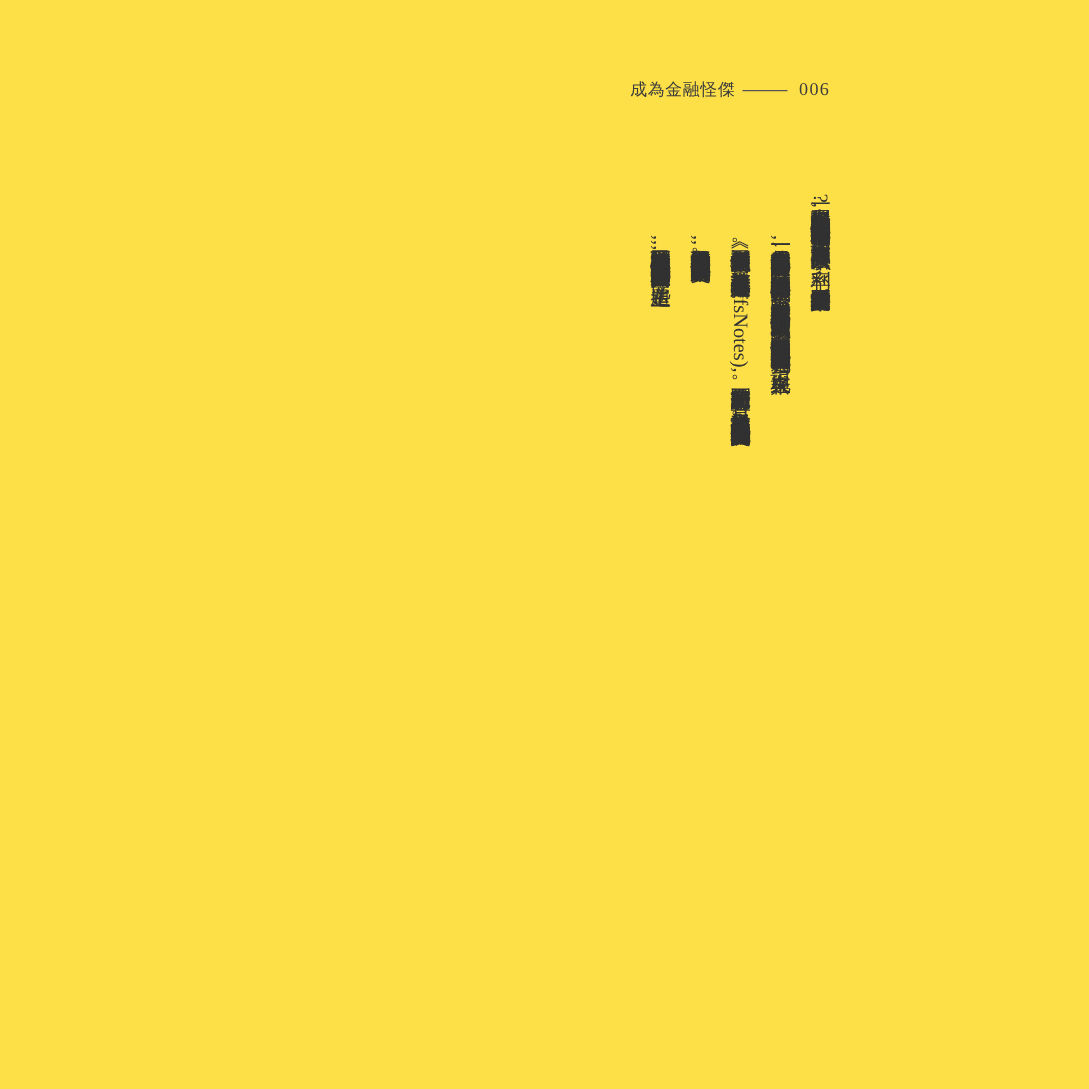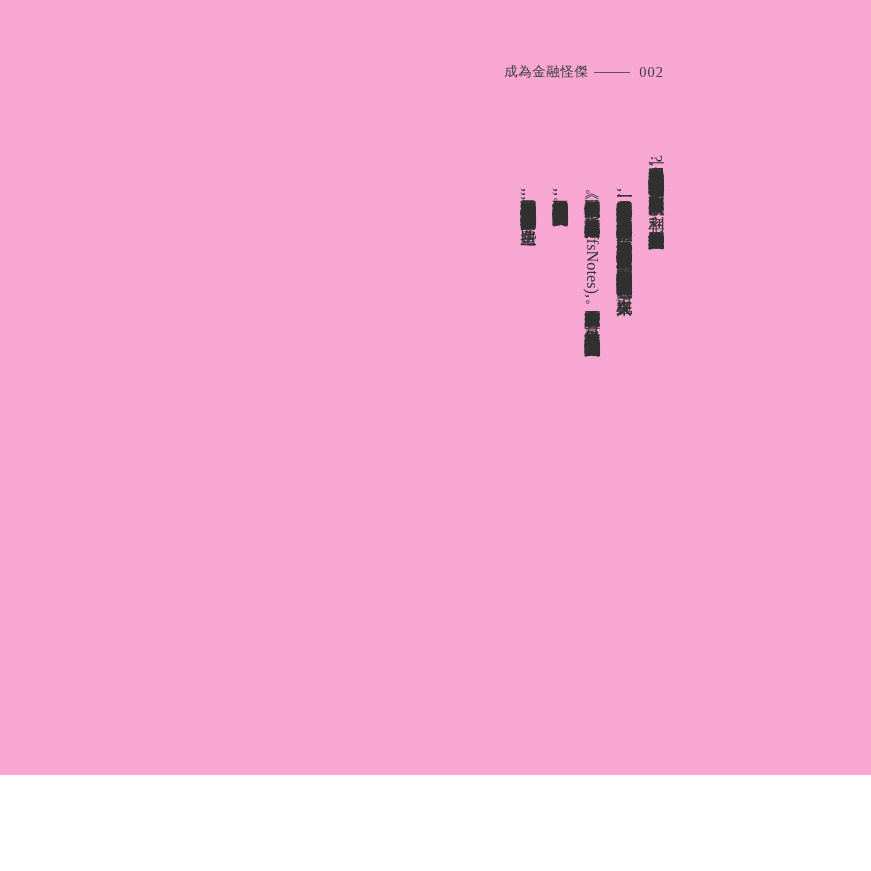--- a/index.html
+++ b/index.html
@@ -6,22 +6,22 @@
   html, body {
     width: 871px;
     height: 871px;
     background: #ffffff;
     font-family: "Liberation Serif", "DejaVu Serif", serif;
     overflow: hidden;
   }
   .page {
     position: relative;
     width: 871px;
-    height: 775px;
-    background: #f9a8d4;
+    height: 871px;
+    background: #fde047;
     text-decoration: underline;
   }
   
   .running-header {
     position: absolute;
     top: 63px;
     right: 207px;
     display: flex;
     align-items: center;
     color: #3d3d3d;
@@ -68,21 +68,21 @@
   }
 </style>
 </head>
 <body>
 
 <div class="page">
 
   <div class="running-header">
     <span class="book-title">成為金融怪傑</span>
     <span class="rule"></span>
-    <span class="page-number">002</span>
+    <span class="page-number">006</span>
   </div>
 
   <div class="body-text">
     <p class="continuation">場交易者一起學習呢?這正是史瓦格《金融怪傑》系列書籍所提供的,這些書向我們介紹了市場運作的相關見解、程序和風險管理原則,以及來自股票、利率、外匯與期貨市場投機名人堂大師們的重要教誨。</p>
     <p>身為一個從一九八一年來就靠交易獲利謀生的人,對於那些談論如何從事交易、提供關於某位交易者「獨門祕方」詳細步驟的書籍,我並不特別推崇。我堅信所有能穩定賺錢的交易者,都具備兩項共同點:符合交易者個性的操作方法,以及積極的風險管理。每當我再次閱讀《金融怪傑》系列書籍,這兩項成功交易的元素都會透過嶄新的方式浮現,挑戰我去重新思考自己的投機方法,包括過去、現在與未來。</p>
     <p>本書為《金融怪傑》系列書籍注入了新生命。就某種意義上來說,這本書是一份重點摘要(CliffsNotes),是先前所有訪問的簡要精華。可是,從另一種意義來說,本書展現了非凡的新面向,只有史瓦格才能夠從交易大師們的深入採訪中梳理取得。</p>
     <p>本書是史瓦格在六本書中六十場採訪的專題解讀,他將所有金融大師們講述的內容,歸納為對於交易成功至關重要的幾個類別。</p>
     <p>除了前面提到的積極風險管理,以及需要獨特的個性化交易方法等主題之外,本書還指出了成功交易者的許多其他共同點,並分別整理出非常有用的實際案例。這些主題</p>
   </div>
 

